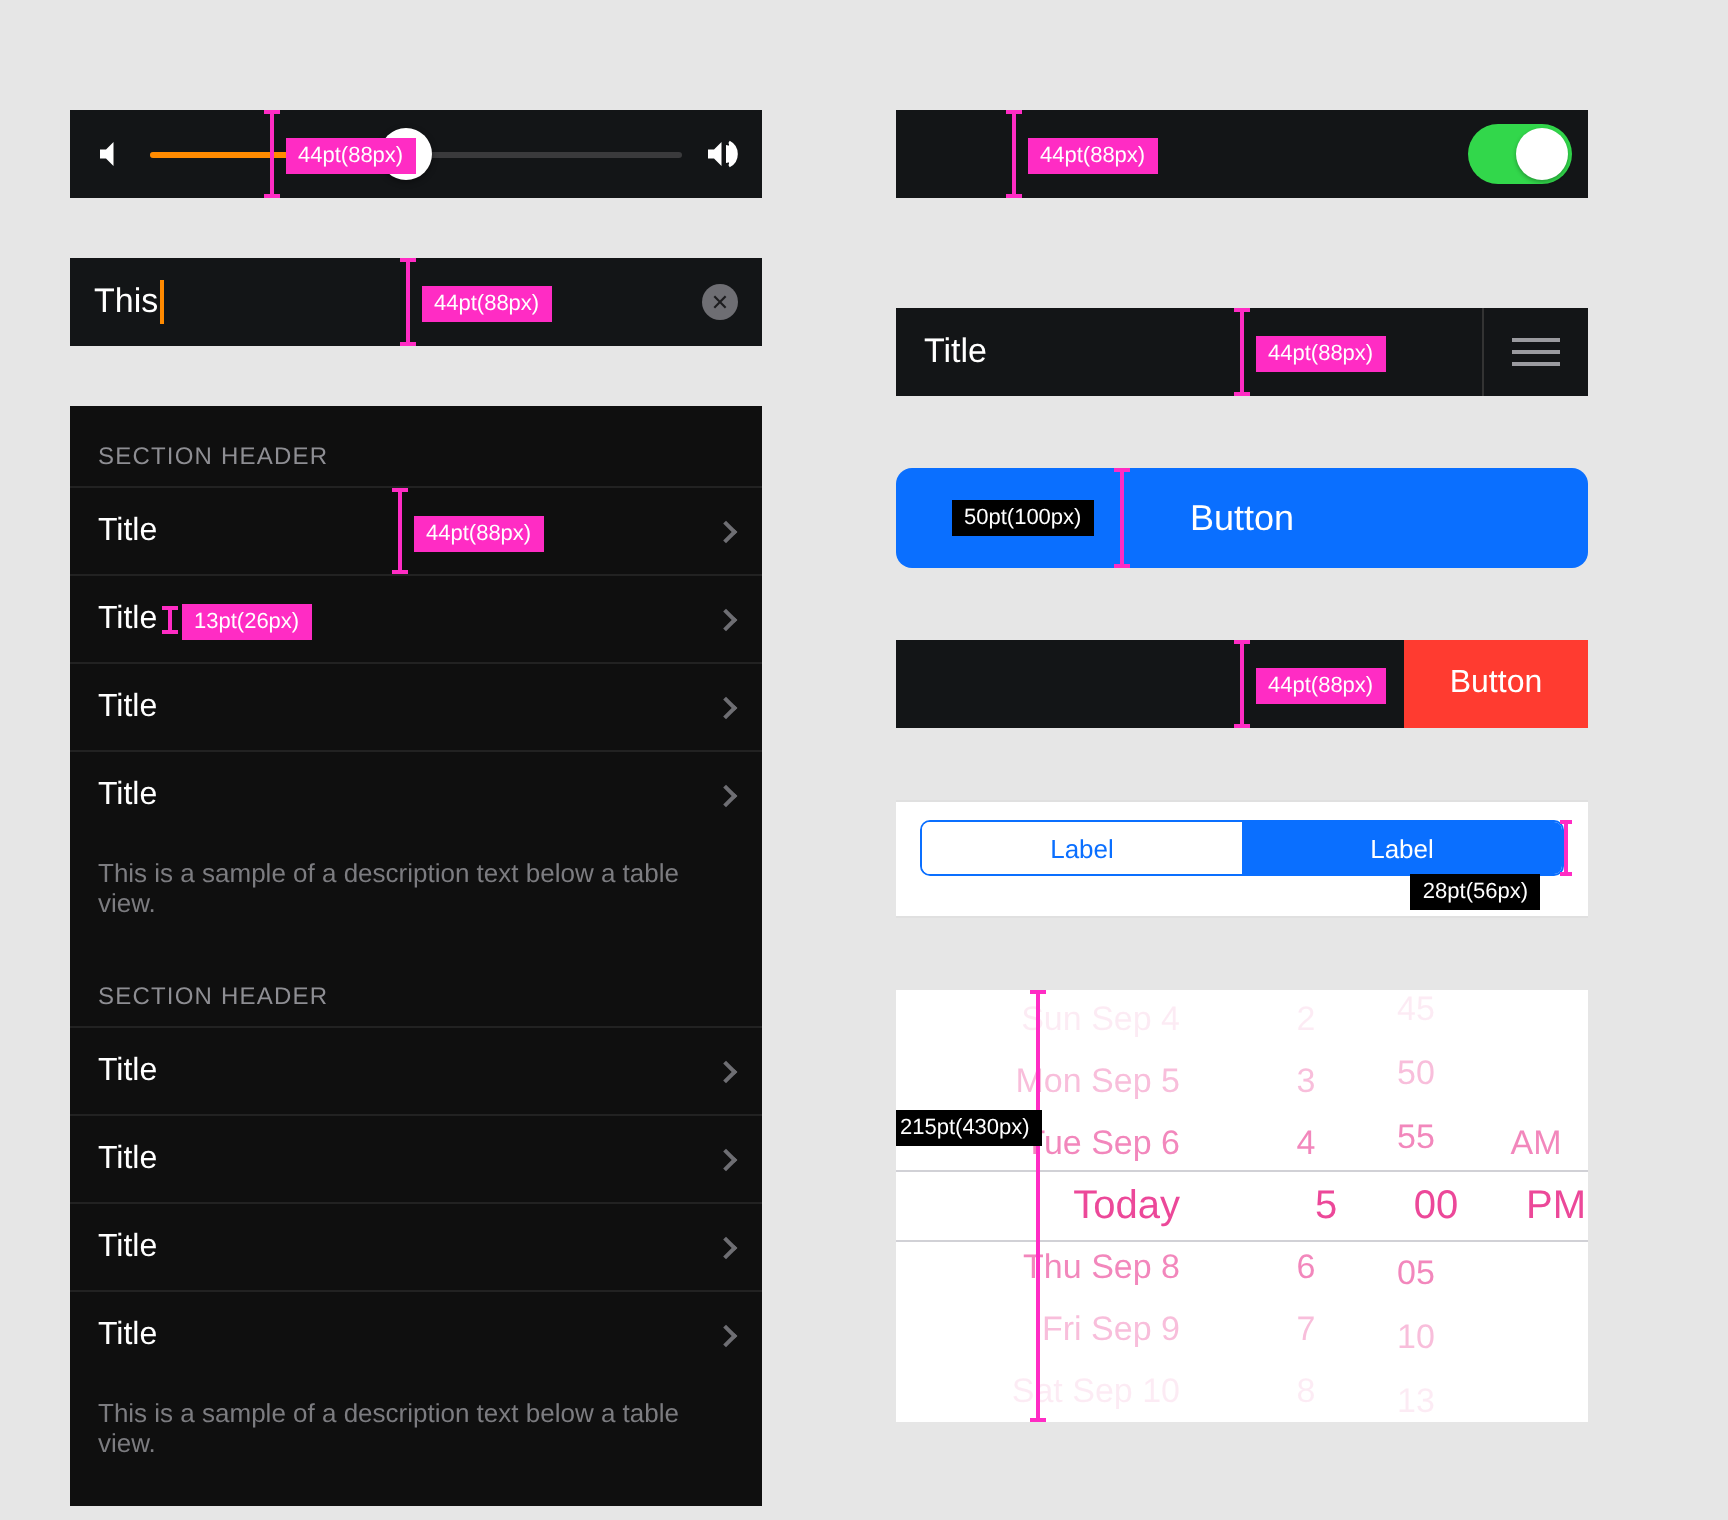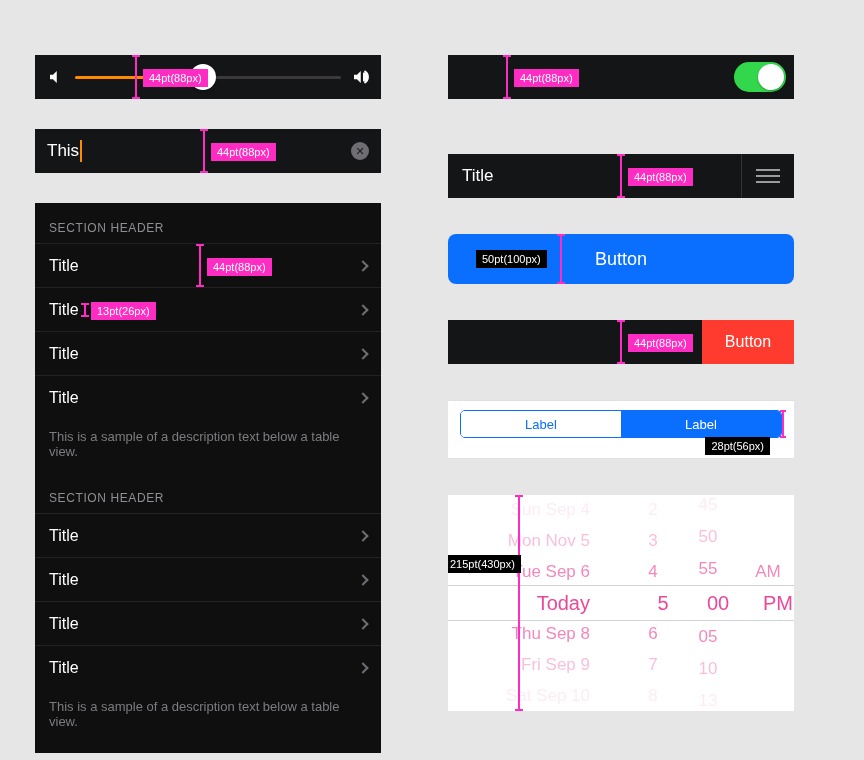--- a/index.html
+++ b/index.html
@@ -437,21 +437,21 @@
     <div class="anno-bar" style="top:9px;height:28px;right:10px;width:2px"></div>
     <div class="tick" style="top:9px;right:8px;width:6px"></div>
       <div class="tick" style="top:35px;right:8px;width:6px"></div>
     <div class="anno-tag dark-tag" style="top:36px;right:24px">28pt(56px)</div>
   </div>
 
   <div class="picker-wrap">
     <div class="lines"></div>
     <div class="pick-col date">
       <div class="cell fade0">Sun Sep 4</div>
-      <div class="cell fade1">Mon Nov 5</div>
+      <div class="cell fade1">Mon Sep 5</div>
       <div class="cell fade2">Tue Sep 6</div>
       <div class="cell seln">Today</div>
       <div class="cell fade2">Thu Sep 8</div>
       <div class="cell fade1">Fri Sep 9</div>
       <div class="cell fade0">Sat Sep 10</div>
     </div>
     <div class="pick-col hr">
       <div class="cell fade0">2</div>
       <div class="cell fade1">3</div>
       <div class="cell fade2">4</div>

